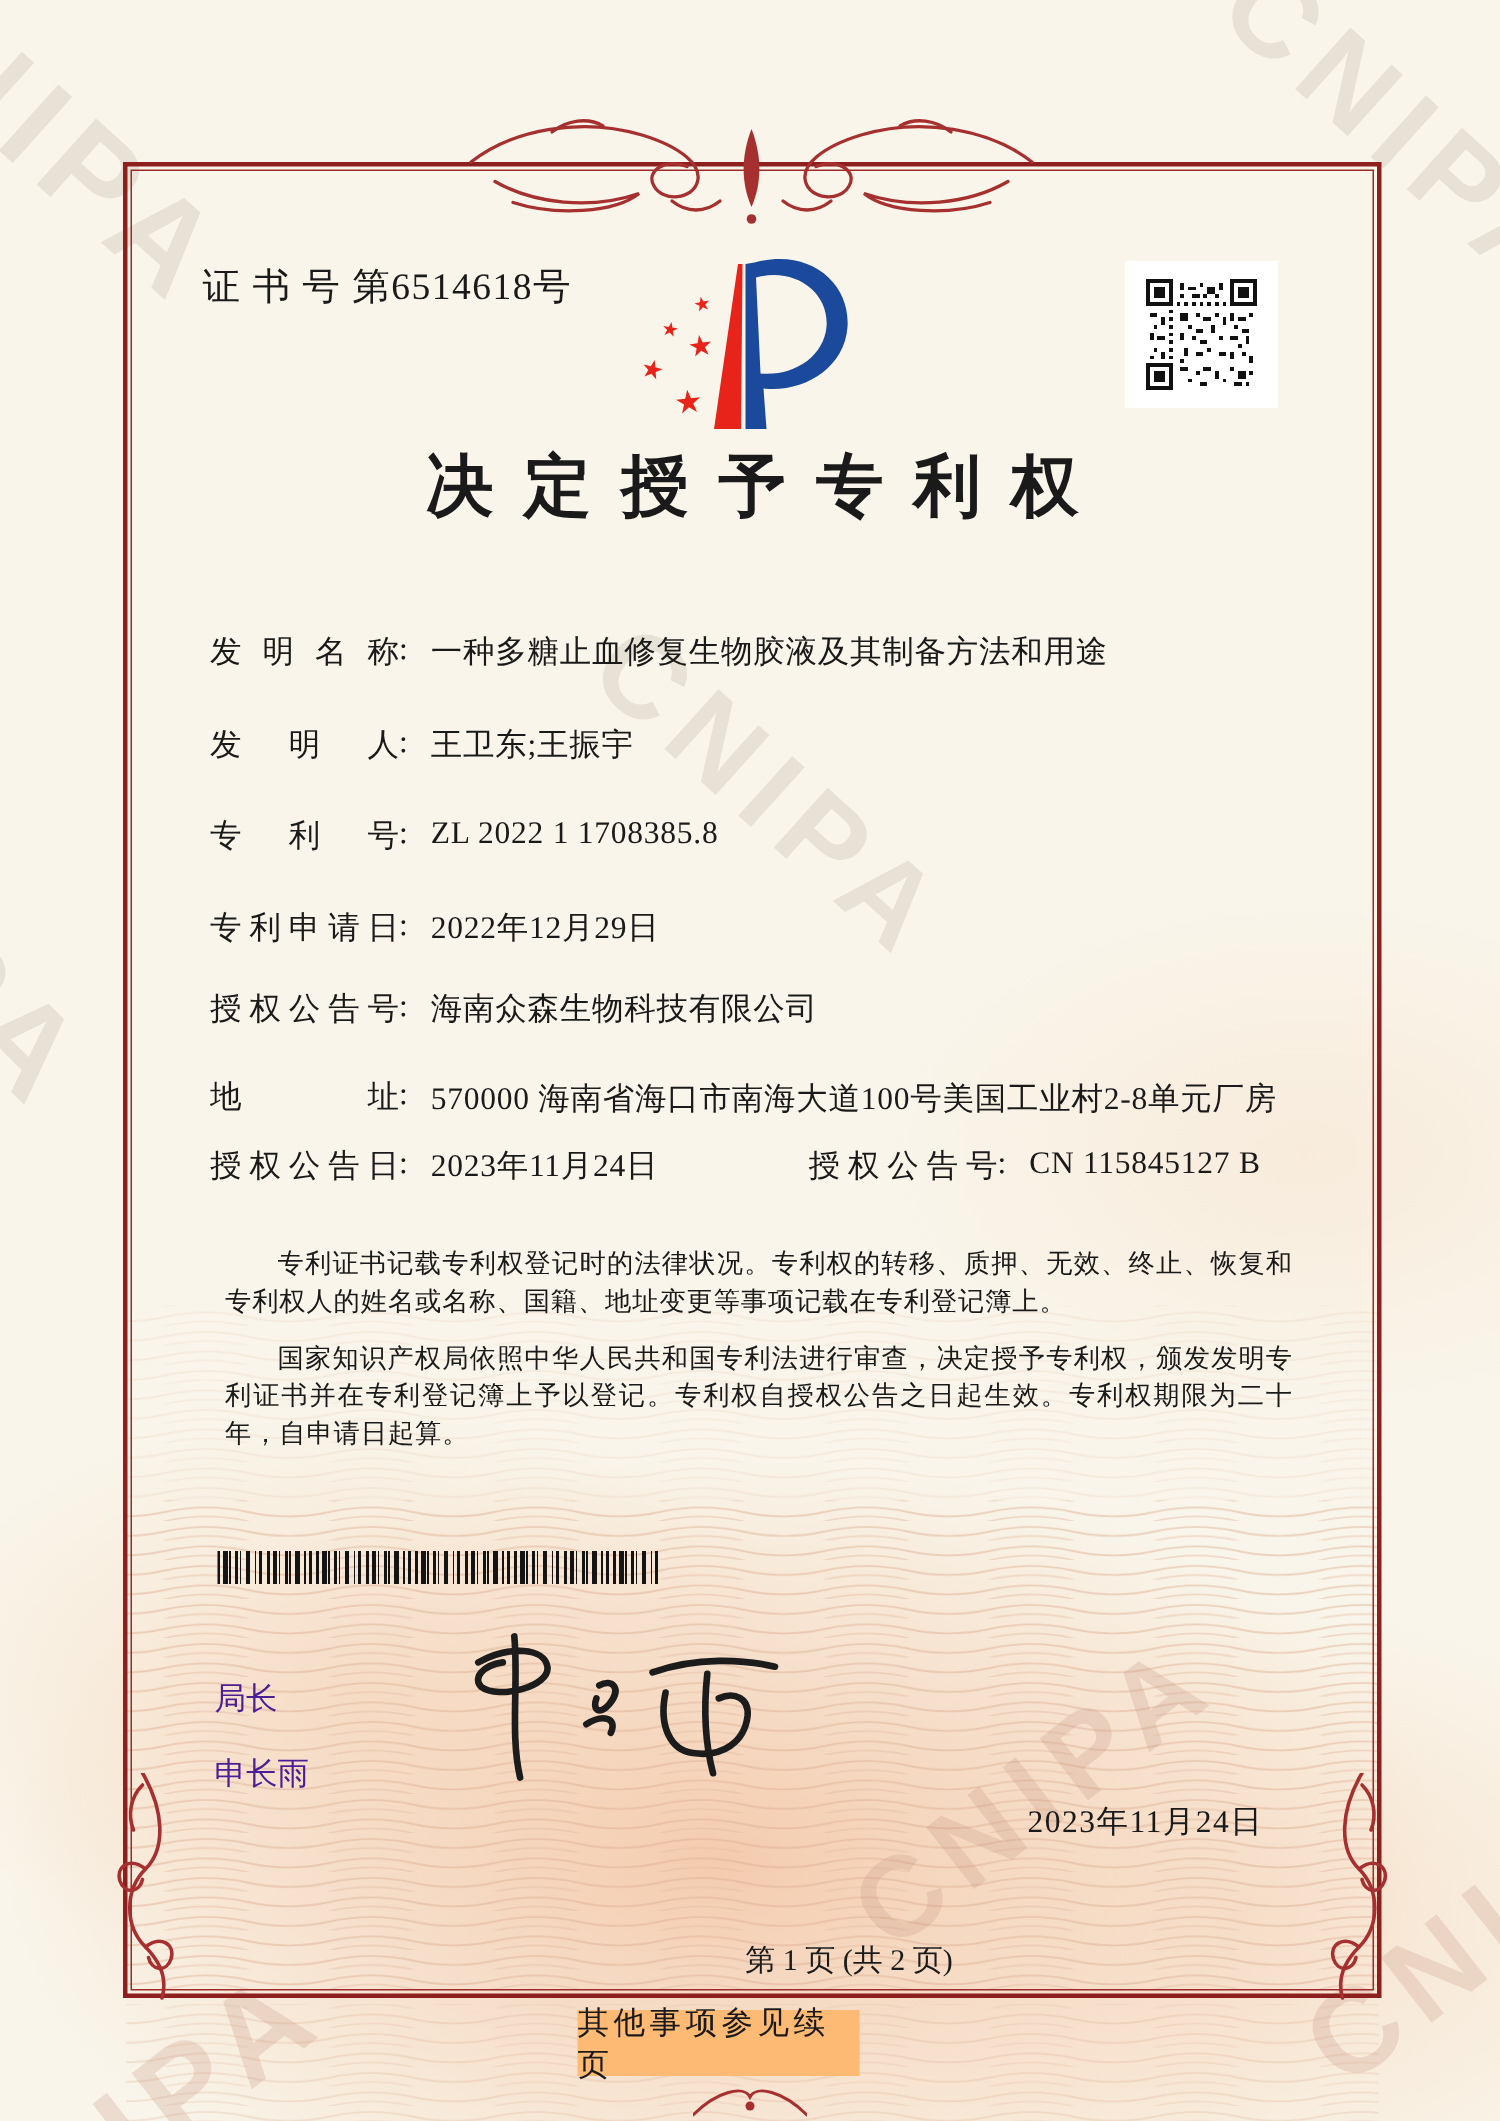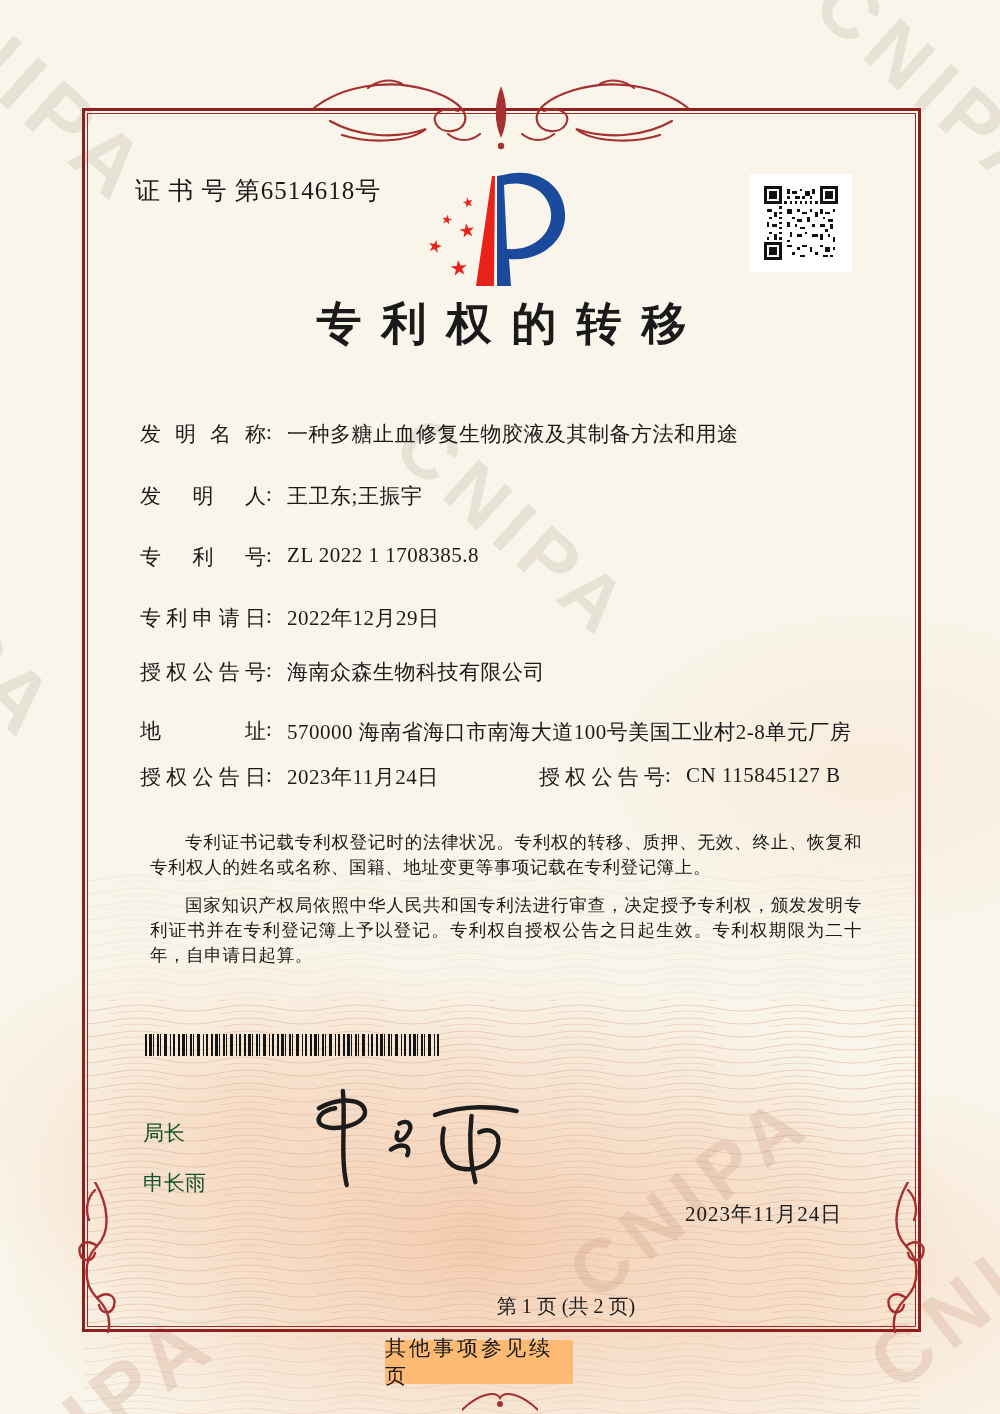--- a/index.html
+++ b/index.html
@@ -38,21 +38,21 @@
       #141414 0 2px,transparent 2px 4px,
       #141414 4px 7px,transparent 7px 8px,
       #141414 8px 9px,transparent 9px 12px,
       #141414 12px 14px,transparent 14px 15px,
       #141414 15px 16px,transparent 16px 19px,
       #141414 19px 22px,transparent 22px 25px,
       #141414 25px 26px,transparent 26px 28px,
       #141414 28px 30px,transparent 30px 33px);}
   
   .signer{position:absolute;left:143px;top:1108px;font-family:"Liberation Sans",sans-serif;
-          font-size:21px;line-height:50px;color:#14532d;}
+          font-size:21px;line-height:50px;color:#4c1d95;}
   .issue-date{position:absolute;left:685px;top:1200px;font-size:21px;letter-spacing:1px;}
   .pageinfo{position:absolute;left:82px;top:1293px;width:968px;text-align:center;font-size:20px;}
   .footnote{position:absolute;left:385px;top:1340px;width:188px;height:44px;background:#fdba74;
             display:flex;align-items:center;justify-content:center;font-size:21px;letter-spacing:3px;}
   svg{display:block;}
 </style>
 </head>
 <body>
 
 <div class="page">
@@ -229,21 +229,21 @@
         <rect x="14" y="27" width="2" height="1"></rect>
       <rect x="20" y="26" width="1" height="1"></rect>
         <rect x="22" y="23" width="1" height="1"></rect>
         <rect x="24" y="24" width="2" height="2"></rect>
       <rect x="27" y="24" width="1" height="1"></rect>
         <rect x="23" y="27" width="2" height="1"></rect>
         <rect x="26" y="27" width="1" height="1"></rect>
     </g>
   </svg>
 
-  <div class="title">专利权的转移</div>
+  <div class="title">决定授予专利权</div>
 
   <div class="fields">
     <div class="frow" style="top:0">
       <span class="flabel">发明名称</span><span class="fcolon">:</span>
       <span class="fvalue">一种多糖止血修复生物胶液及其制备方法和用途</span>
     </div>
     <div class="frow" style="top:62px">
       <span class="flabel">发明人</span><span class="fcolon">:</span>
       <span class="fvalue">王卫东;王振宇</span>
     </div>

